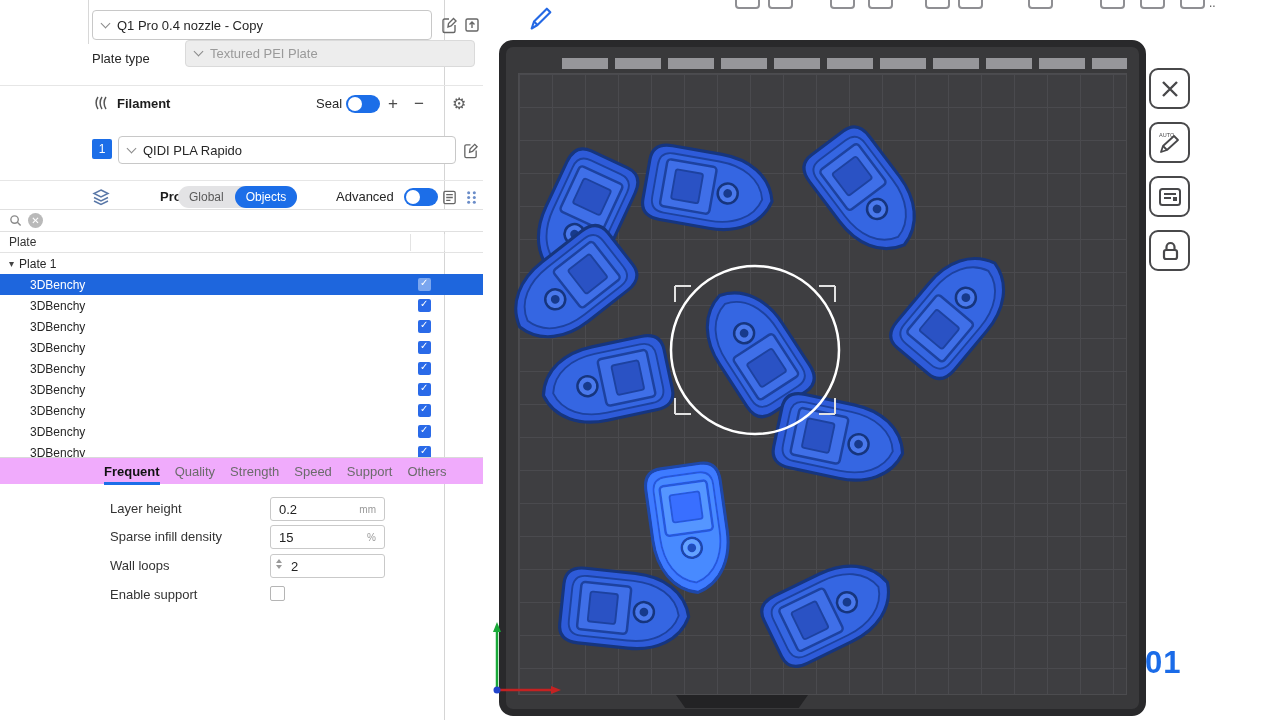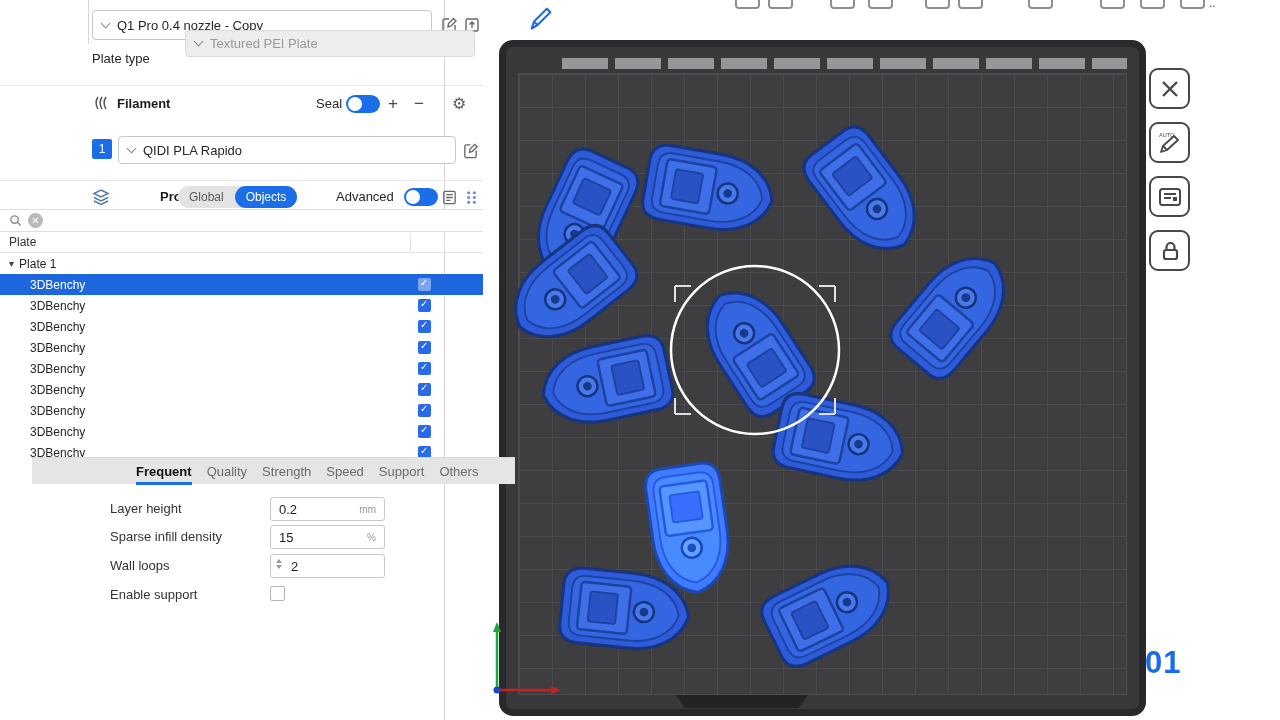--- a/index.html
+++ b/index.html
@@ -58,22 +58,22 @@
   .tree-row { position:relative; height:21px; display:flex; align-items:center; font-size:12px; color:#262626; cursor:pointer; }
   .tree-row.plate-row { padding-left:9px; gap:5px; }
   .tree-row.obj-row { padding-left:30px; }
   .tree-row.selected { background:#1e66dd; color:#fff; }
   .caret { font-size:10px; color:#444; }
   .cb { position:absolute; left:418px; top:4px; width:13px; height:13px; border-radius:2px;
     background:#2a6ae8; cursor:pointer; }
   .cb::after { content:"\2713"; position:absolute; left:2px; top:-1px; color:#fff; font-size:10px; }
   .tree-row.selected .cb { background:#7aa6ef; }
 
-  .tabs-bar { position:absolute; left:0; top:457px; width:483px; height:27px; background:#e5e5e5;
-    border-top:1px solid #d9d9d9; display:flex; align-items:center; gap:15px; padding-left:104px;margin-left:32px; }
+  .tabs-bar { position:absolute; left:0; top:457px; width:483px; height:27px; background:#f0abfc;
+    border-top:1px solid #d9d9d9; display:flex; align-items:center; gap:15px; padding-left:104px; }
   .tab { font-size:13px; color:#6b6b6b; height:27px; display:flex; align-items:center; cursor:pointer; position:relative; }
   .tab.active { color:#111; font-weight:bold; }
   .tab.active::after { content:""; position:absolute; left:0; right:0; bottom:0; height:3px; background:#1c6ee8; }
 
   .set-label { position:absolute; left:110px; font-size:13px; color:#333; }
   .set-input { position:absolute; left:270px; width:115px; height:24px; border:1px solid #c9c9c9;
     border-radius:3px; background:#fff; }
   .set-input input { width:100%; height:100%; border:none; outline:none; padding:0 30px 0 8px;
     font-size:13px; color:#222; background:transparent; font-family:"Liberation Sans",sans-serif; }
   .unit { position:absolute; right:8px; top:6px; font-size:10px; color:#999; }
@@ -135,21 +135,21 @@
     </svg>
   </div>
   <div class="icon-btn" style="left:461px; top:14px;">
     <svg width="18" height="18" viewBox="0 0 18 18" fill="none" stroke="#666" stroke-width="1.4">
       <rect x="3" y="3" width="12" height="12" rx="1.5"></rect>
       <path d="M9 12 V6 M6.5 8.5 L9 6 L11.5 8.5"></path>
     </svg>
   </div>
 
   <div class="label13" style="position:absolute; left:92px; top:51px;">Plate type</div>
-  <div class="combo dim" style="left:185px; top:30px; width:290px; height:27px;">
+  <div class="combo dim" style="left:185px; top:40px; width:290px; height:27px;">
     <span class="chev"></span>
     <span>Textured PEI Plate</span>
   </div>
 
   <div class="hdivider" style="top:85px;"></div>
 
   <div class="icon-btn" style="left:90px; top:92px;">
     <svg width="18" height="18" viewBox="0 0 18 18" fill="none" stroke="#555" stroke-width="1.5">
       <path d="M6 3 C3.5 6.5 3.5 11.5 6 15"></path>
       <path d="M10 3 C7.5 6.5 7.5 11.5 10 15"></path>

